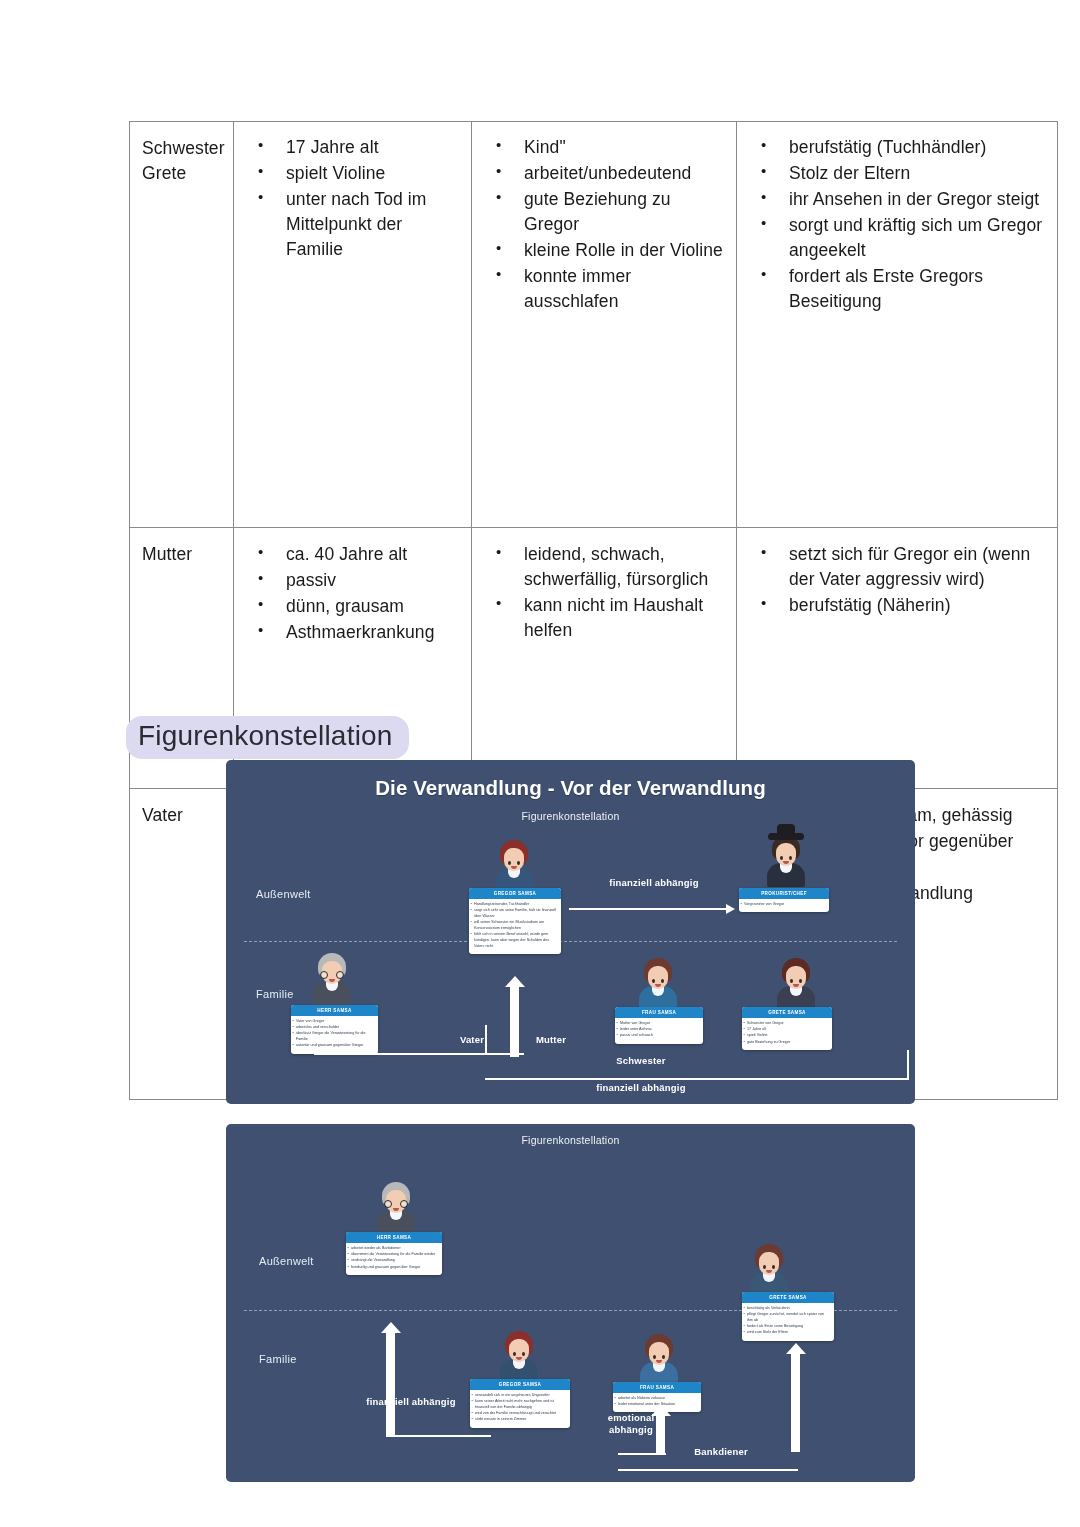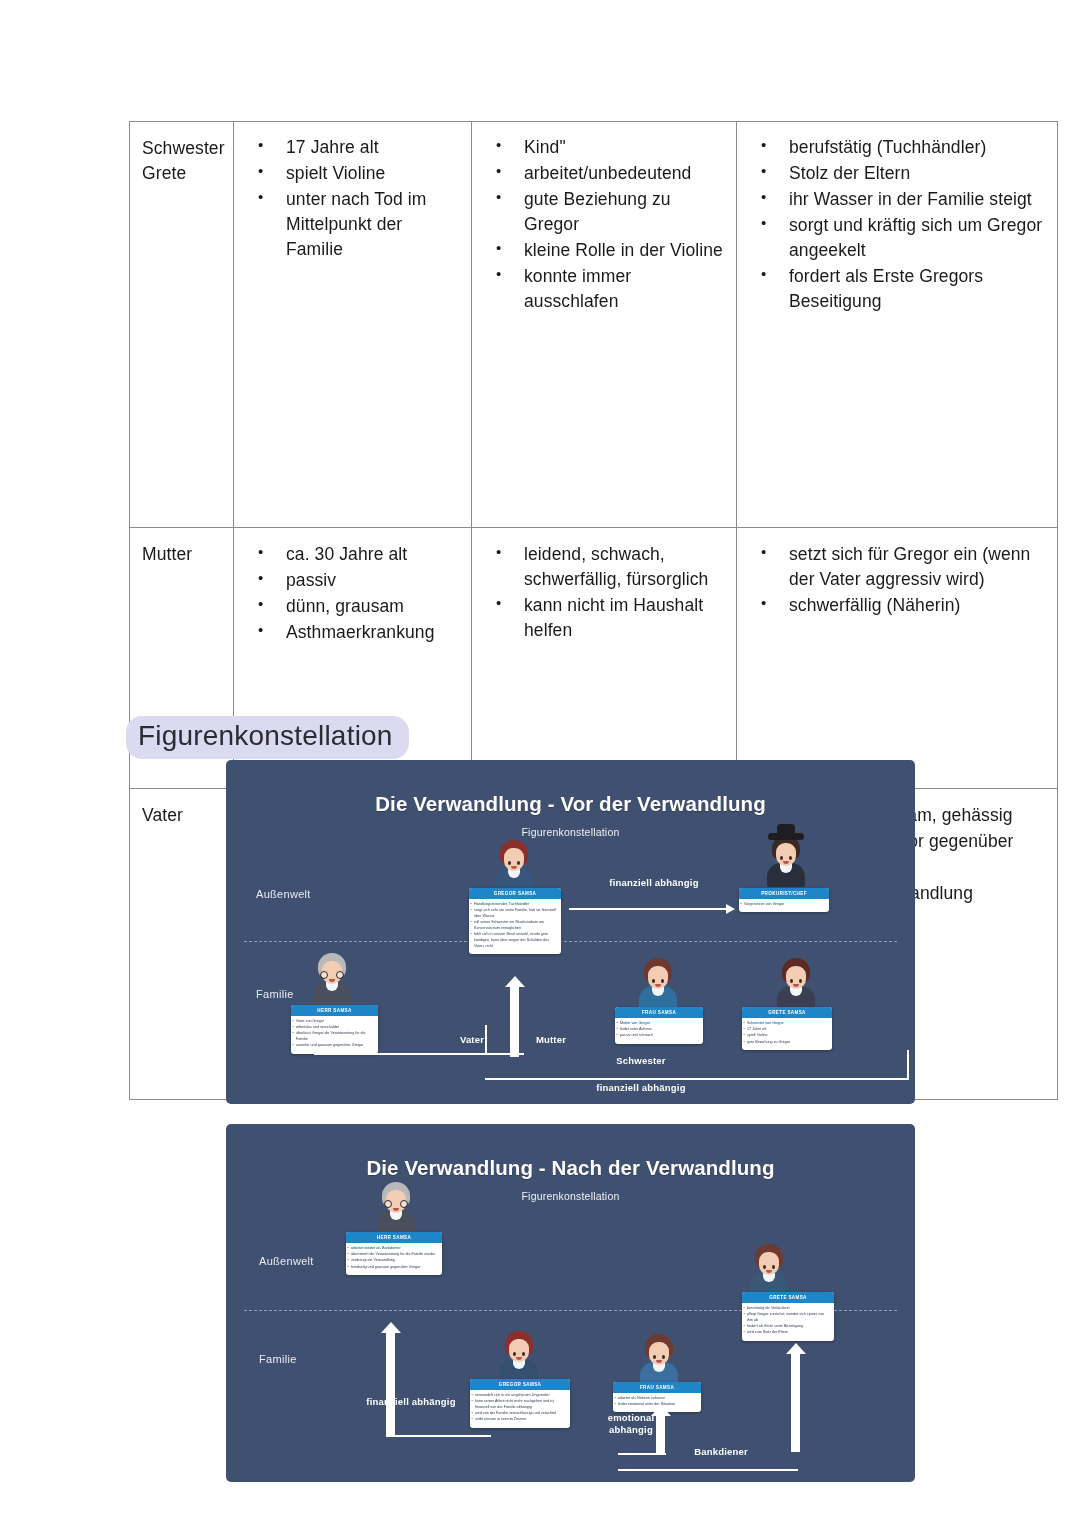--- a/index.html
+++ b/index.html
@@ -92,21 +92,21 @@
     color: #ffffff;
   }
   #diagram-before { top: 760px; height: 344px; }
   #diagram-after  { top: 1124px; height: 358px; }
 
   .diag-title {
     text-align: center;
     font-size: 20.5px;
     font-weight: bold;
     letter-spacing: .1px;
-    margin-top: 32px;
+    margin-top: 16px;
     text-shadow: 0 1px 1px rgba(0,0,0,.25);
   }
   .diag-subtitle {
     text-align: center;
     font-size: 10.5px;
     font-weight: 400;
     margin-top: 10px;
     opacity: .92;
     letter-spacing: .2px;
   }
@@ -317,50 +317,50 @@
           <li>arbeitet/unbedeutend</li>
           <li>gute Beziehung zu Gregor</li>
           <li>kleine Rolle in der Violine</li>
           <li>konnte immer ausschlafen</li>
         </ul>
       </td>
       <td>
         <ul class="bullets">
           <li>berufstätig (Tuchhändler)</li>
           <li>Stolz der Eltern</li>
-          <li> ihr Wasser in der Familie steigt</li>
+          <li> ihr Ansehen in der Gregor steigt</li>
           <li>sorgt und kräftig sich um Gregor angeekelt</li>
           <li>fordert als Erste Gregors Beseitigung</li>
         </ul>
       </td>
     </tr>
 
     <tr>
       <td>
         <div class="name-cell">Mutter</div>
       </td>
       <td>
         <ul class="bullets">
-          <li>ca. 30 Jahre alt</li>
+          <li>ca. 40 Jahre alt</li>
           <li>passiv</li>
           <li>dünn, grausam</li>
           <li>Asthmaerkrankung</li>
         </ul>
         <div class="pad-mutter"></div>
       </td>
       <td>
         <ul class="bullets">
           <li>leidend, schwach, schwerfällig, fürsorglich</li>
           <li>kann nicht im Haushalt helfen</li>
         </ul>
       </td>
       <td>
         <ul class="bullets">
           <li>setzt sich für Gregor ein (wenn der Vater aggressiv wird)</li>
-          <li> schwerfällig (Näherin)</li>
+          <li> berufstätig (Näherin)</li>
         </ul>
       </td>
     </tr>
 
     <tr>
       <td>
         <div class="name-cell">Vater</div>
       </td>
       <td>
         <ul class="bullets">
@@ -507,21 +507,20 @@
   <div class="conn v" style="left:259px; top:265px; height:29px;"></div>
   <div class="conn-label" style="left:216px; top:274px; width:60px;">Vater</div>
   <div class="conn-label" style="left:295px; top:274px; width:60px;">Mutter</div>
   <div class="conn h" style="left:259px; top:318px; width:424px;"></div>
   <div class="conn v" style="left:681px; top:290px; height:29px;"></div>
   <div class="conn-label" style="left:360px; top:295px; width:110px;">Schwester</div>
   <div class="conn-label" style="left:345px; top:322px; width:140px;">finanziell abhängig</div>
 </div>
 
 <div class="diagram" id="diagram-after">
-  <div class="diag-title">Die Verwandlung - Nach der Verwandlung</div>
   <div class="diag-subtitle">Figurenkonstellation</div>
 
   <div class="divider" style="top:186px;"></div>
   <div class="zone-label" style="left:33px; top:131px;">Außenwelt</div>
   <div class="zone-label" style="left:33px; top:229px;">Familie</div>
 
   <div class="figure" style="left:147px; top:58px;">
     <div class="fig-body" style="background:#4a4f5e;"></div>
     <div class="fig-collar"></div>
     <div class="fig-hair" style="background:#b9b9b9;"></div>

